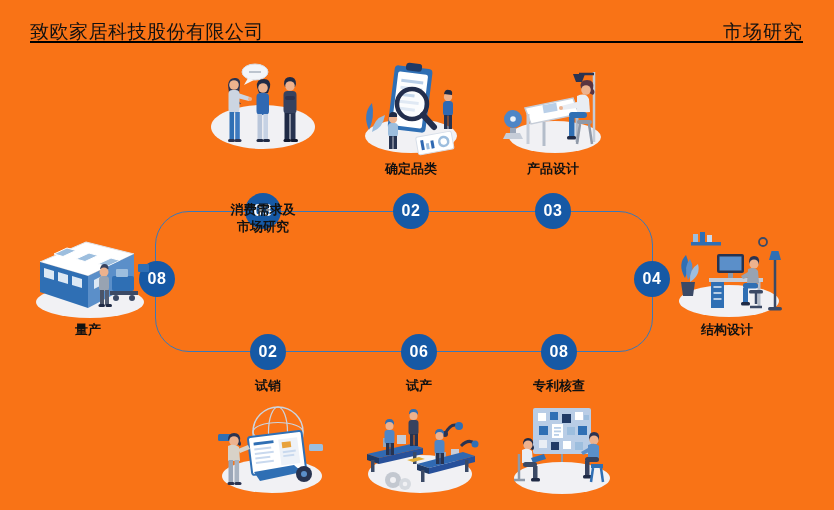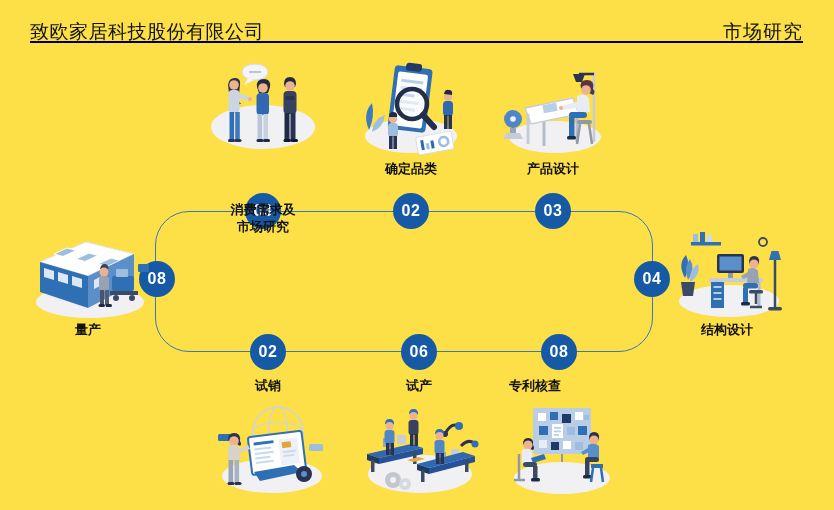--- a/index.html
+++ b/index.html
@@ -3,21 +3,21 @@
 <meta charset="utf-8">
 <style>
   * { margin:0; padding:0; box-sizing:border-box; }
   html,body { width:834px; height:510px; }
   body {
     background:#ffffff;
     font-family:"Liberation Sans", sans-serif;
     position:relative;
     overflow:hidden;
   }
-  .page { position:absolute; inset:0; background:#fde047; }
+  .page { position:absolute; inset:0; background:#f97316; }
 
   
   .hdr-left {
     position:absolute; left:30px; top:19px;
     font-family:"Liberation Serif", serif;
     font-size:19px; color:#111; letter-spacing:0.5px;
   }
   .hdr-right {
     position:absolute; right:31px; top:19px;
     font-family:"Liberation Serif", serif;
@@ -71,21 +71,21 @@
   <div class="node" style="left:541px; top:334px;">08</div>
   <div class="node" style="left:401px; top:334px;">06</div>
   <div class="node" style="left:250px; top:334px;">02</div>
   <div class="node" style="left:139px; top:261px;">08</div>
 
   <div class="step-label" style="left:218px; top:166px; width:90px;margin-top:36px;">消费需求及
 市场研究</div>
   <div class="step-label" style="left:369px; top:161px; width:84px;">确定品类</div>
   <div class="step-label" style="left:511px; top:161px; width:84px;">产品设计</div>
   <div class="step-label" style="left:685px; top:322px; width:84px;">结构设计</div>
-  <div class="step-label" style="left:493px; top:378px; width:84px;">专利核查</div>
+  <div class="step-label" style="left:517px; top:378px; width:84px;">专利核查</div>
   <div class="step-label" style="left:377px; top:378px; width:84px;">试产</div>
   <div class="step-label" style="left:226px; top:378px; width:84px;">试销</div>
   <div class="step-label" style="left:46px;  top:322px; width:84px;">量产</div>
 
   <div class="illu" style="left:197px; top:60px; width:130px; height:98px;">
     <svg viewBox="0 0 130 98">
       <ellipse cx="66" cy="67" rx="52" ry="22" fill="#f1f1f4"></ellipse>
       <ellipse cx="58" cy="12" rx="13" ry="8" fill="#f3f5f8" stroke="#d8dde5" stroke-width="1"></ellipse>
       <path d="M51 18 L47 25 L57 20 Z" fill="#f3f5f8"></path>
       <line x1="52" y1="12" x2="64" y2="12" stroke="#aab3c0" stroke-width="1.5"></line>

